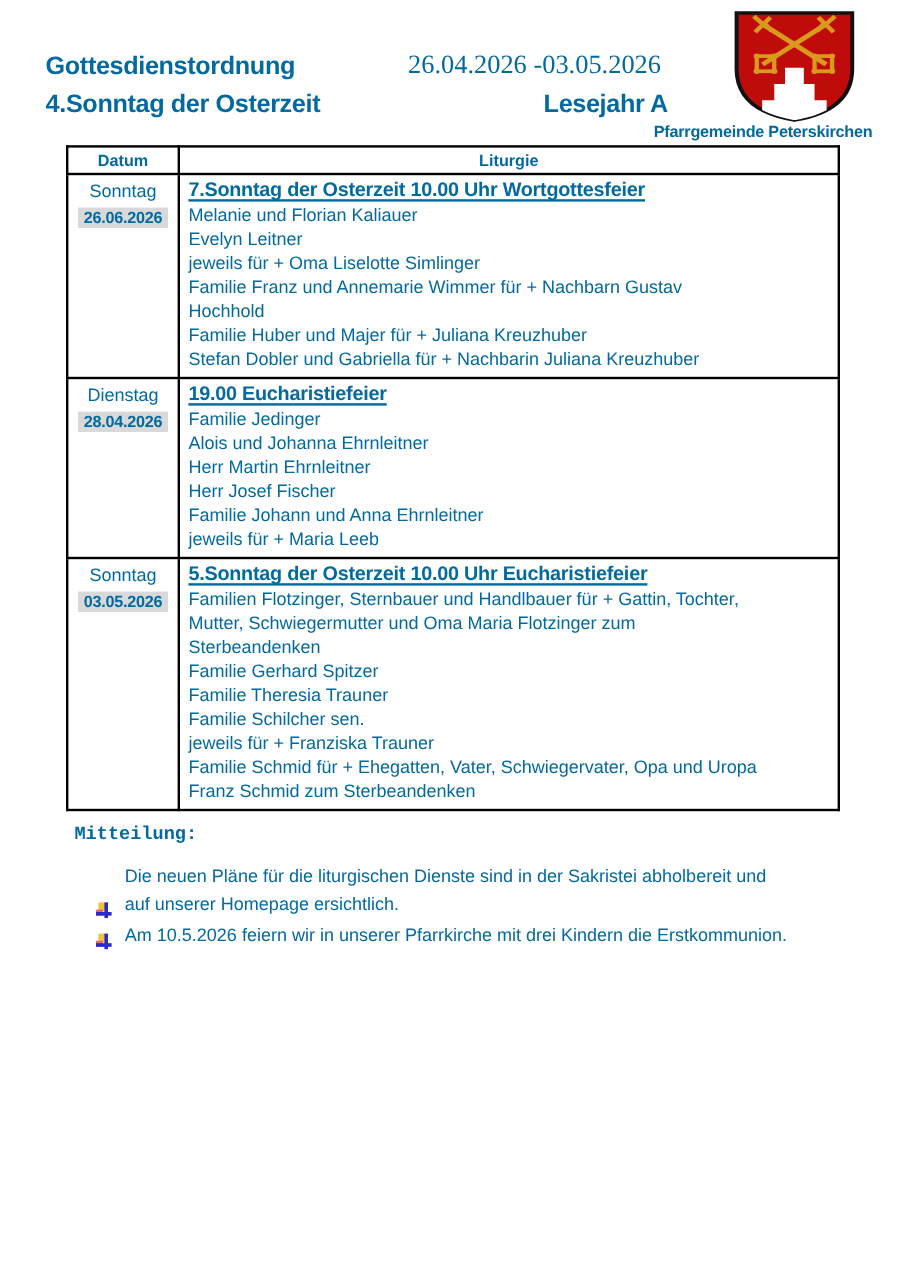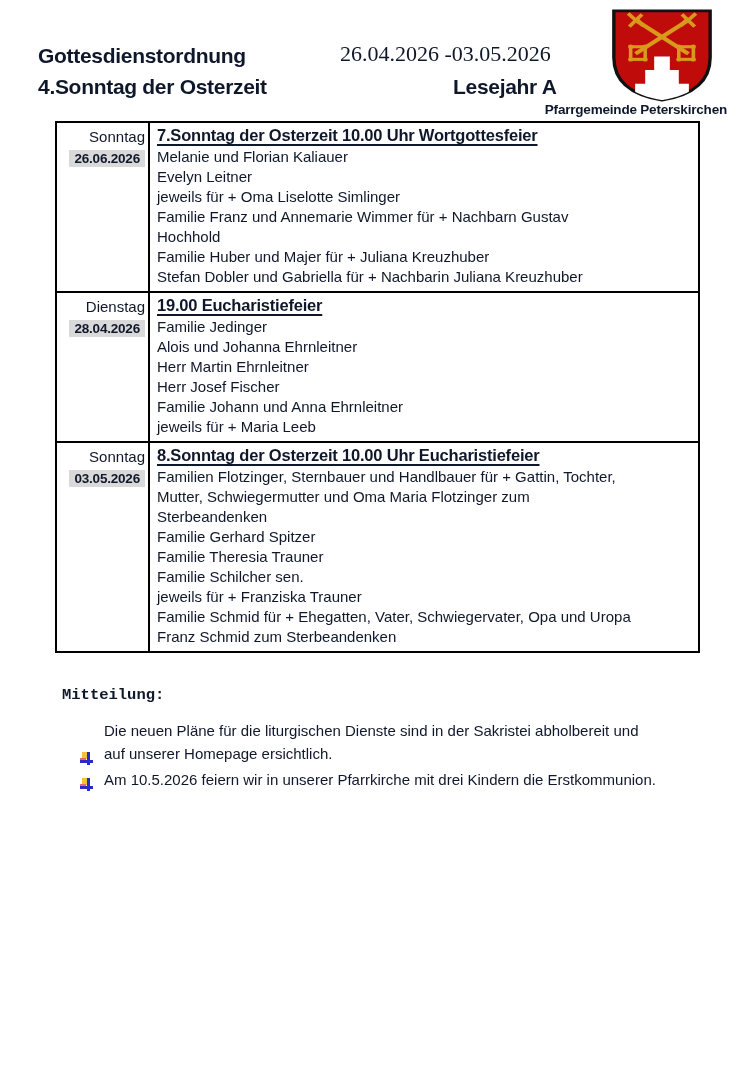--- a/index.html
+++ b/index.html
@@ -1,41 +1,41 @@
 <!DOCTYPE html>
 <html><head>
 <meta charset="utf-8">
 <style>
   html,body{margin:0;padding:0;background:#ffffff;}
   .page{
     position:relative;
     width:753px;height:945px;
     background:#ffffff;
     font-family:"Liberation Sans",sans-serif;
-    color:#0f172a;
+    color:#0369a1;
     overflow:hidden;
   }
   
   .hdr-title{position:absolute;left:38px;top:44px;font-size:21px;font-weight:bold;letter-spacing:-0.3px;}
   .hdr-daterange{position:absolute;left:340px;top:41px;font-size:22px;font-family:Liberation Serif, serif;}
   .hdr-subtitle{position:absolute;left:38px;top:75px;font-size:21px;font-weight:bold;letter-spacing:-0.3px;}
   .hdr-lesejahr{position:absolute;left:453px;top:75px;font-size:21px;font-weight:bold;letter-spacing:-0.3px;}
   .crest{position:absolute;left:606px;top:7px;width:112px;height:97px;}
   .parish{position:absolute;right:26px;top:102px;font-size:13.5px;font-weight:bold;letter-spacing:-0.2px;}
   
   table.schedule{
     position:absolute;left:55px;top:121px;
     width:645px;border-collapse:collapse;table-layout:fixed;
   }
   table.schedule th,table.schedule td{
     border:2px solid #000;vertical-align:top;
   }
   col.c-datum{width:93px;}
   th.hcell{font-size:13.5px;font-weight:bold;text-align:center;padding:3px 2px;}
-  td.datum-cell{text-align:right;padding:4px 3px;}
+  td.datum-cell{text-align:center;padding:4px 3px;}
   .day{font-size:15px;line-height:20px;}
   .date-badge{
     display:inline-block;margin-top:3px;
     background:#d9d9d9;
     font-size:13.5px;font-weight:bold;letter-spacing:-0.2px;
     padding:1px 5px;
   }
   td.lit-cell{padding:1px 4px 4px 7px;}
   .lit-heading{
     font-size:16.5px;font-weight:bold;
@@ -115,20 +115,24 @@
     </svg>
   </div>
   <div class="parish">Pfarrgemeinde Peterskirchen</div>
 
   <table class="schedule">
     <colgroup>
         <col class="c-datum">
         <col>
       </colgroup>
     <tbody>
+        <tr>
+      <th class="hcell">Datum</th>
+      <th class="hcell">Liturgie</th>
+    </tr>
 
     <tr>
       <td class="datum-cell">
         <div class="day">Sonntag</div>
         <div class="date-badge">26.06.2026</div>
       </td>
       <td class="lit-cell">
         <div class="lit-heading">7.Sonntag der Osterzeit 10.00 Uhr Wortgottesfeier</div>
         <div class="lit-lines">Melanie und Florian Kaliauer
 Evelyn Leitner
@@ -155,21 +159,21 @@
 jeweils für + Maria Leeb</div>
       </td>
     </tr>
 
     <tr>
       <td class="datum-cell">
         <div class="day">Sonntag</div>
         <div class="date-badge">03.05.2026</div>
       </td>
       <td class="lit-cell">
-        <div class="lit-heading">8.Sonntag der Osterzeit 10.00 Uhr Eucharistiefeier</div>
+        <div class="lit-heading">5.Sonntag der Osterzeit 10.00 Uhr Eucharistiefeier</div>
         <div class="lit-lines">Familien Flotzinger, Sternbauer und Handlbauer für + Gattin, Tochter,
 Mutter, Schwiegermutter und Oma Maria Flotzinger zum
 Sterbeandenken
 Familie Gerhard Spitzer
 Familie Theresia Trauner
 Familie Schilcher sen.
 jeweils für + Franziska Trauner
 Familie Schmid für + Ehegatten, Vater, Schwiegervater, Opa und Uropa
 Franz Schmid zum Sterbeandenken</div>
       </td>

